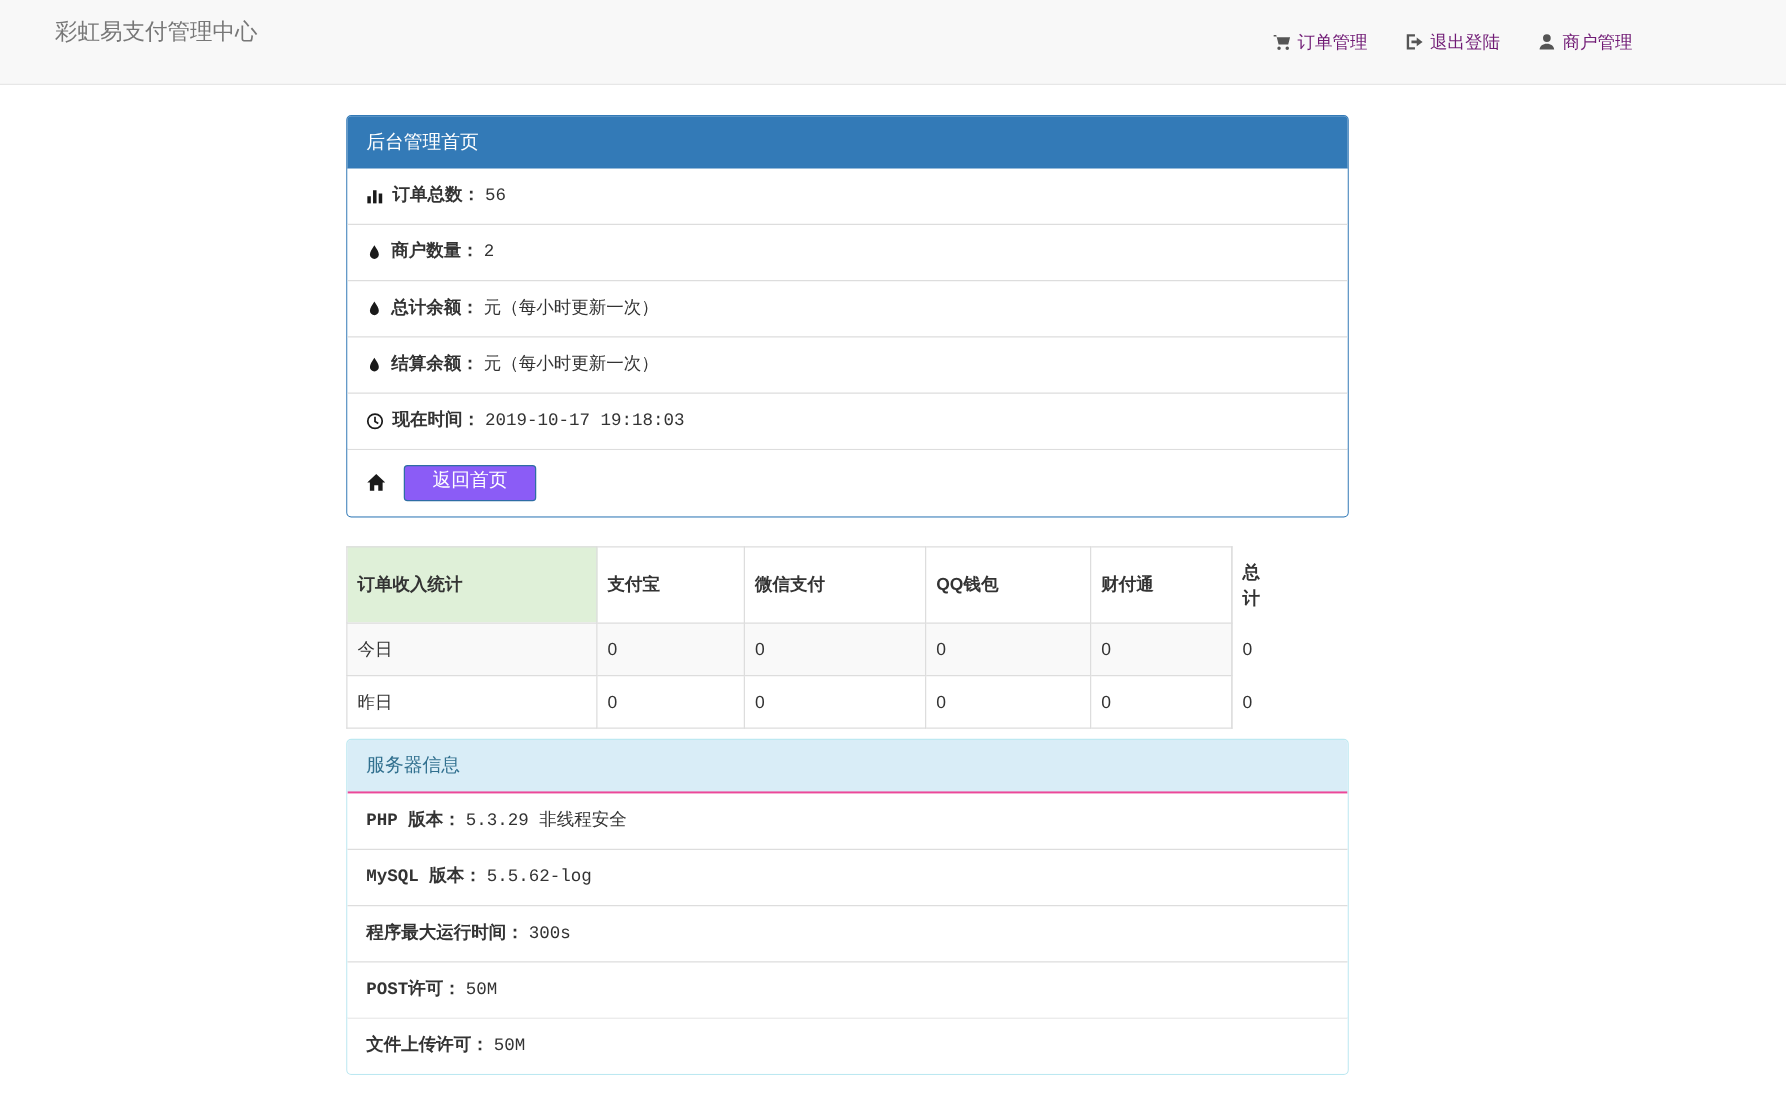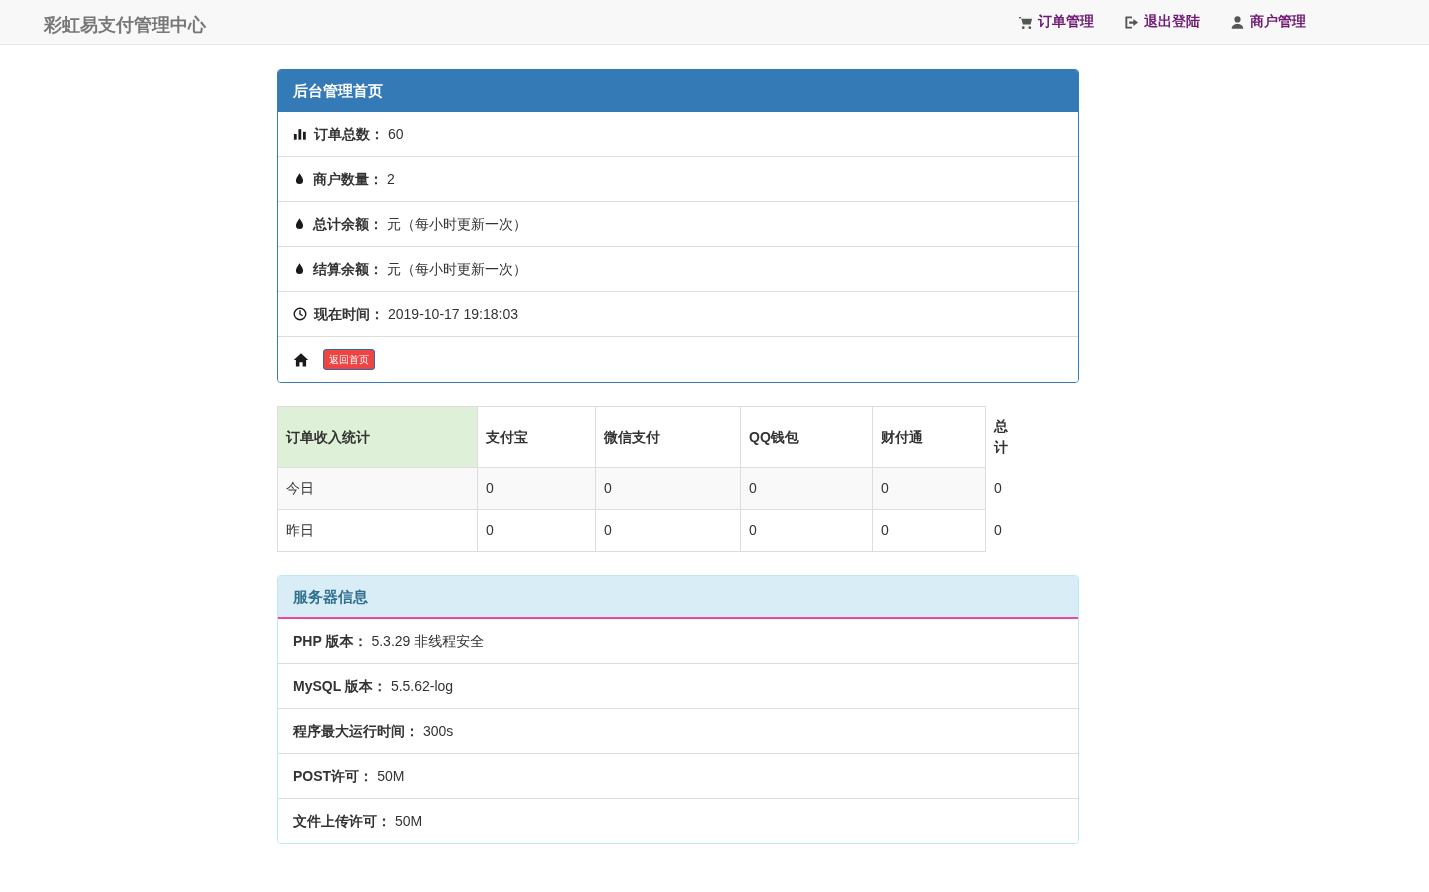--- a/index.html
+++ b/index.html
@@ -6,23 +6,23 @@
   html, body { background: #fff; }
   body {
     width: 1429px; height: 892px;
     font-family: "Liberation Sans", "DejaVu Sans", sans-serif;
     font-size: 14px; color: #333;
     overflow: hidden;
   }
 
   
   .navbar {
-    height: 45px; background: #f8f8f8;
+    height: 68px; background: #f8f8f8;
     border-bottom: 1px solid #e7e7e7;
-    display: flex; align-items: stretch; font-weight: bold;
+    display: flex; align-items: stretch;
   }
   .navbar-brand {
     padding: 0 15px 0 44px; line-height: 50px;
     font-size: 18px; color: #777;
     cursor: pointer; white-space: nowrap;
   }
   .navbar-menu {
     margin-left: auto; margin-right: 108px;
     display: flex; list-style: none; align-items: stretch;
   }
@@ -43,48 +43,47 @@
 
   
   .content { margin: 24px 0 0 277px; width: 802px; }
 
   .panel { border-radius: 4px; margin-bottom: 23px; background: #fff; }
   .panel-primary { border: 1px solid #337ab7; }
   .panel-info    { border: 1px solid #bce8f1; }
   .panel-heading {
     padding: 10px 15px; font-size: 15px; line-height: 21px;
     border-radius: 3px 3px 0 0;
-    font-weight: bold;
   }
   .panel-primary .panel-heading { background: #337ab7; color: #fff; border-bottom: 1px solid #337ab7; }
   .panel-info    .panel-heading { background: #d9edf7; color: #31708f; border-bottom: 2px solid #ec4899; }
 
   .list-group { list-style: none; }
   .list-group li {
     padding: 12px 15px; line-height: 20px; background: #fff;
-    display: flex; align-items: center;
+    display: flex; align-items: center; font-family: Liberation Mono, monospace;
   }
   .list-group li + li { border-top: 1px solid #ddd; }
   .list-group .row-icon { display: inline-flex; margin-right: 7px; color: #1a1a1a; }
   .list-group .row-icon svg { display: block; }
   .stat-label { font-weight: bold; color: #333; }
   .stat-value { margin-left: 4px; color: #333; }
   .list-group li:last-child { border-radius: 0 0 3px 3px; }
 
   .btn-home {
     display: inline-block; margin-left: 7px;
-    background: #ef4444; border: 1px solid #2e6da4; color: #fff;
-    font-size: 10px; line-height: 1.5; padding: 2px 5px;
+    background: #8b5cf6; border: 1px solid #2e6da4; color: #fff;
+    font-size: 15px; line-height: 1.5; padding: 2px 22px;
     border-radius: 3px; cursor: pointer; text-decoration: none;
   }
 
   
   table.income {
     width: 684px; border-collapse: collapse; table-layout: fixed;
-    margin-bottom: 23px; background: #fff;
+    margin-bottom: 8px; background: #fff;
   }
   table.income th, table.income td {
     border: 1px solid #ddd; text-align: left; vertical-align: middle;
     line-height: 21px;
   }
   table.income th { padding: 9px 8px; font-weight: bold; }
   table.income td { padding: 10px 8px; font-weight: normal; }
   th.cell-success { background: #dff0d8; }
   tbody tr:nth-child(odd) td { background: #f9f9f9; }
   tbody tr:nth-child(even) td { background: #fff; }
@@ -129,21 +128,21 @@
     <ul class="list-group">
       <li>
         <span class="row-icon">
           <svg width="14" height="14" viewBox="0 0 16 16" fill="currentColor">
               <rect x="1" y="8" width="3.2" height="6.5"></rect>
               <rect x="6.2" y="2.5" width="3.2" height="12"></rect>
               <rect x="11.4" y="5.5" width="3.2" height="9"></rect>
             </svg>
         </span>
         <span class="stat-label">订单总数：</span>
-        <span class="stat-value">60</span>
+        <span class="stat-value">56</span>
       </li>
       <li>
         <span class="row-icon">
           <svg width="13" height="14" viewBox="0 0 16 16" fill="currentColor">
               <path d="M8 .8C5.6 4.6 3.6 7.2 3.6 9.9a4.4 4.4 0 0 0 8.8 0C12.4 7.2 10.4 4.6 8 .8z"></path>
             </svg>
         </span>
         <span class="stat-label">商户数量：</span>
         <span class="stat-value">2</span>
       </li>

